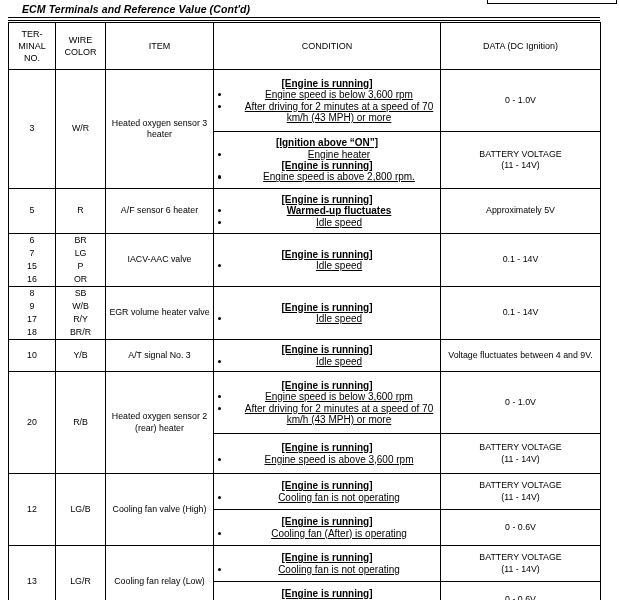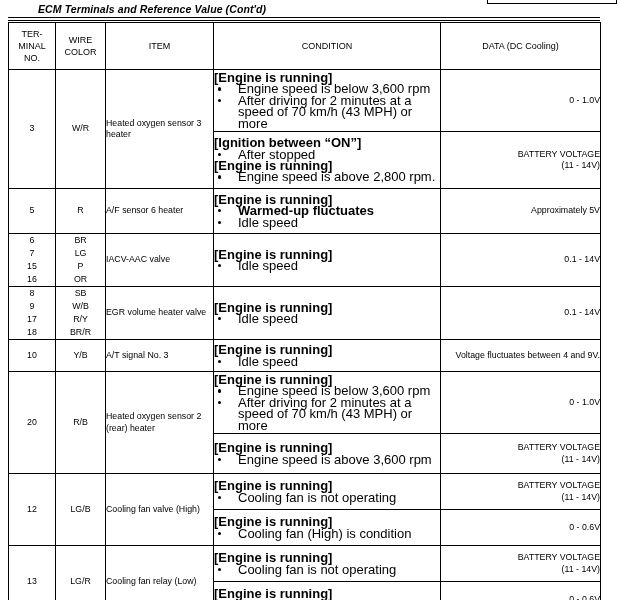--- a/index.html
+++ b/index.html
@@ -12,21 +12,21 @@
     height: 600px;
     font-family: "Liberation Sans", sans-serif;
     color: #000000;
     overflow: hidden;
     position: relative;
   }
 
   
   .page-caption {
     position: absolute;
-    left: 38px;
+    left: 22px;
     top: 3px;
     font-size: 10.5px;
     font-style: italic;
     font-weight: bold;
     letter-spacing: 0.1px;
     white-space: nowrap;
   }
 
   
   .corner-box {
@@ -103,34 +103,35 @@
     font-size: 8.8px;
     line-height: 11.5px;
   }
   .c-wire {
     text-align: center;
     padding-left: 6px;
     font-size: 8.8px;
     line-height: 11.5px;
   }
   .c-item {
-    text-align: left;
+    text-align: center;
     padding: 0 5px;
     font-size: 8.8px;
     line-height: 11.5px;
   }
   .c-cond {
-    text-align: left;
+    text-align: center;
     padding: 4px 4px 4px 6px;
-    font-size: 13px;
+    font-size: 10px;
     line-height: 11.4px;
     vertical-align: top;
+    text-decoration: underline;
   }
   .c-data {
-    text-align: right;
+    text-align: center;
     padding: 4px 4px 4px 6px;
     font-size: 8.8px;
     line-height: 11.4px;
     vertical-align: top;
   }
   .c-data.mid { vertical-align: middle; }
 
   .hdrline { font-weight: bold; }
   ul.blist {
     margin: 0;
@@ -185,21 +186,21 @@
           <span class="dataline">WIRE
 COLOR</span>
         </td>
         <td class="hv-right">
           <span>ITEM</span>
         </td>
         <td class="hv-right">
           <span>CONDITION</span>
         </td>
         <td>
-          <span>DATA (DC Cooling)</span>
+          <span>DATA (DC Ignition)</span>
         </td>
       </tr>
     </thead>
     <tbody id="tbody">
         <tr style="height: 62px;">
           <td class="c-term hv-right" rowspan="2"><span class="dataline">3</span></td>
           <td class="c-wire hv-right" rowspan="2"><span class="dataline">W/R</span></td>
           <td class="c-item hv-right" rowspan="2">Heated oxygen sensor 3 heater</td>
           <td class="c-cond hv-right">
             <div>
@@ -208,23 +209,23 @@
                 <li>Engine speed is below 3,600 rpm</li>
                 <li>After driving for 2 minutes at a speed of 70 km/h (43 MPH) or more</li>
               </ul>
             </div>
           </td>
           <td class="c-data mid"><span class="dataline">0 - 1.0V</span></td>
         </tr>
         <tr style="height: 57px;">
           <td class="c-cond hv-right">
             <div>
-              <div class="hdrline">[Ignition between “ON”]</div>
-              <ul class="blist">
-                <li>After stopped</li>
+              <div class="hdrline">[Ignition above “ON”]</div>
+              <ul class="blist">
+                <li>Engine heater</li>
               </ul>
               <div class="hdrline">[Engine is running]</div>
               <ul class="blist">
                 <li>Engine speed is above 2,800 rpm.</li>
               </ul>
             </div>
           </td>
           <td class="c-data mid"><span class="dataline">BATTERY VOLTAGE
 (11 - 14V)</span></td>
         </tr>
@@ -337,21 +338,21 @@
             </div>
           </td>
           <td class="c-data mid"><span class="dataline">BATTERY VOLTAGE
 (11 - 14V)</span></td>
         </tr>
         <tr style="height: 36px;">
           <td class="c-cond hv-right">
             <div>
               <div class="hdrline">[Engine is running]</div>
               <ul class="blist">
-                <li>Cooling fan (High) is condition</li>
+                <li>Cooling fan (After) is operating</li>
               </ul>
             </div>
           </td>
           <td class="c-data mid"><span class="dataline">0 - 0.6V</span></td>
         </tr>
         <tr style="height: 36px;">
           <td class="c-term hv-right" rowspan="2"><span class="dataline">13</span></td>
           <td class="c-wire hv-right" rowspan="2"><span class="dataline">LG/R</span></td>
           <td class="c-item hv-right" rowspan="2">Cooling fan relay (Low)</td>
           <td class="c-cond hv-right">

